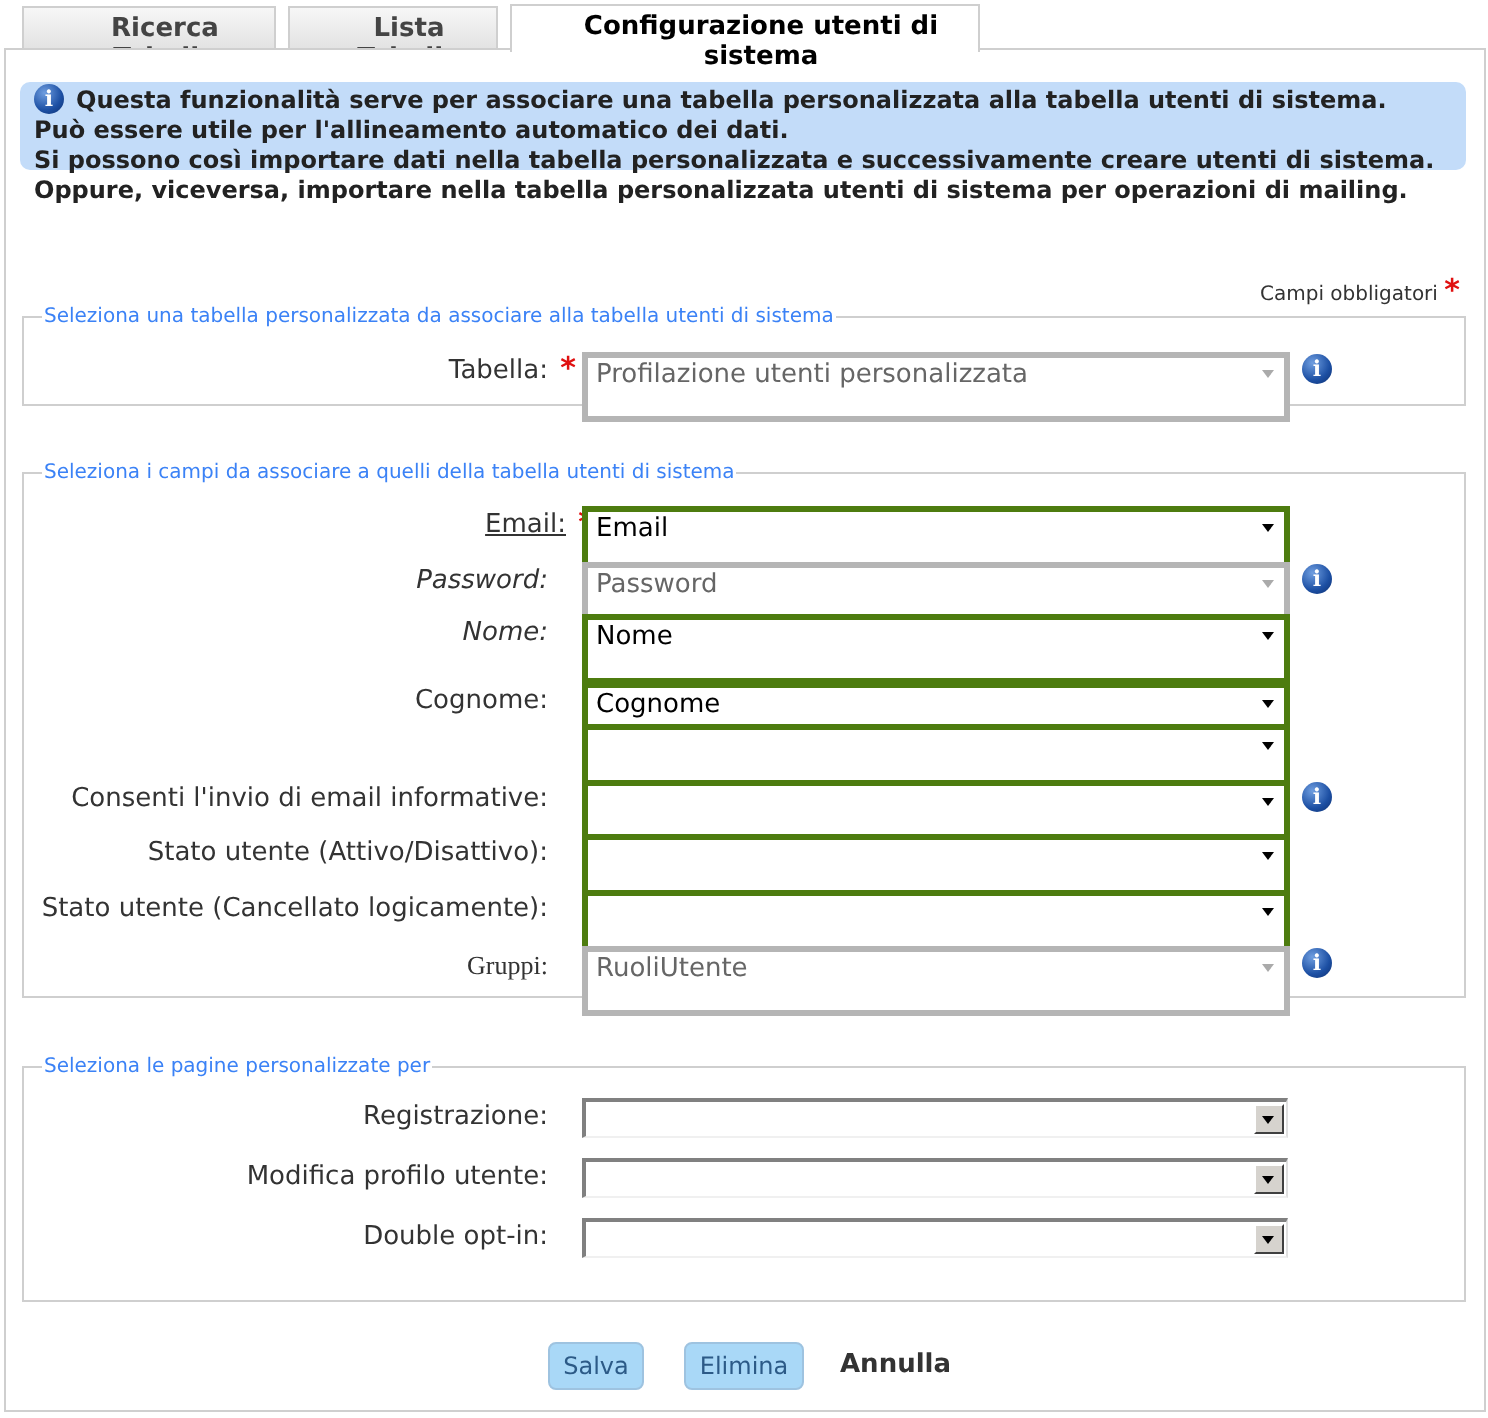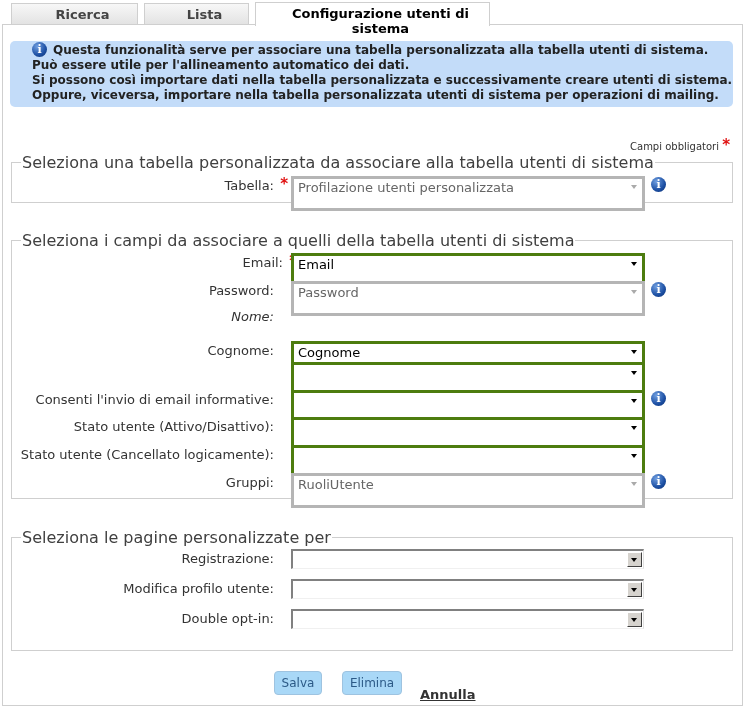--- a/index.html
+++ b/index.html
@@ -19,43 +19,43 @@
     }
     .tab.active {
       top: 2px; height: 24px; background: #fff; color: #000;
       z-index: 2;
     }
     .panel {
       position: absolute; left: 2px; top: 24px; width: 741px; height: 682px;
       border: 1px solid #cfcfcf; border-bottom: 1px solid #cfcfcf; background: #fff;
     }
     .info-box {
-      position: absolute; left: 10px; top: 41px; width: 723px; height: 66px;
+      position: absolute; left: 10px; top: 41px; width: 723px; height: 44px;
       background: #c3dcf9; border-radius: 5px;
       font-size: 12px; font-weight: bold; color: #222; line-height: 15px;
-      padding: 2px 0 0 22px;
+      padding: 2px 0 0 7px;
     }
     .info-box .line { white-space: nowrap; }
     .info-icon {
       display: inline-block; width: 15px; height: 15px; border-radius: 50%;
       background: radial-gradient(circle at 35% 30%, #6f9ee0, #1c4fa3 60%, #0e2f6e);
       color: #fff; font-family: "DejaVu Serif", serif; font-weight: bold;
       font-size: 11px; line-height: 15px; text-align: center; vertical-align: middle;
     }
     .info-box .info-icon { margin-right: 6px; margin-top: -2px; }
     .required-note {
       position: absolute; right: 14px; top: 136px; font-size: 10px; color: #333;
     }
     .star { color: #e01010; font-weight: bold; font-size: 15px; }
     fieldset {
       position: absolute; margin: 0; padding: 0;
       border: 1px solid #cfcfcf;
     }
     legend {
-      font-size: 16px; color: #404040; padding: 0 1px; margin-left: 9px;
+      font-size: 10px; color: #3b82f6; padding: 0 1px; margin-left: 9px;
     }
     .row { position: absolute; left: 0; width: 100%; height: 20px; }
     .lbl {
       position: absolute; right: 466px; top: 2px; text-align: right;
       white-space: nowrap; font-size: 13px; color: #333;
     }
     .lbl .star { position: absolute; right: -14px; top: -3px; }
     .sel {
       position: absolute; left: 280px; top: 0; width: 354px; height: 35px;
       border: 3px solid #4d7c0f; background: #fff; font-size: 13px;
@@ -84,22 +84,22 @@
       border-top: 4px solid #000;
     }
     .actions { position: absolute; left: 0; top: 671px; width: 744px; height: 24px; }
     .btn-blue {
       position: absolute; top: 0; height: 24px;
       background: #a9d8f7; border: 1px solid #9ec3e0; border-radius: 4px;
       font-weight: normal; font-size: 12px; color: #2c5a87; text-align: center;
       line-height: 22px;
     }
     .link {
-      position: absolute; top: 16px; font-weight: bold; font-size: 13px;
-      color: #333; text-decoration: underline;
+      position: absolute; top: 4px; font-weight: bold; font-size: 13px;
+      color: #333; 
     }
   </style>
 </head>
 <body>
 
 <div class="tabs">
   <div class="tab" style="left:11px;width:127px;">Ricerca Tabelle</div>
   <div class="tab" style="left:144px;width:105px;">Lista Tabelle</div>
   <div class="tab active" style="left:255px;width:235px;">Configurazione utenti di sistema</div>
 </div>
@@ -125,30 +125,31 @@
   <span class="lbl" style="right:470px;"><span>Tabella:</span><span class="star">*</span></span>
   <div class="sel disabled" style="left:291px;width:354px;"><span>Profilazione utenti personalizzata</span><span class="arrow"></span></div>
   <span class="info-icon" style="left:651px;">i</span>
 </div>
 
 <fieldset style="left:11px;top:231px;width:722px;height:268px;">
   <legend>Seleziona i campi da associare a quelli della tabella utenti di sistema</legend>
 </fieldset>
 
 <div class="row" style="top:253px;">
-  <span class="lbl" style="right:461px;"><span>Email:</span><span class="star">*</span></span>
+  <span class="lbl" style="right:461px;text-decoration:underline;"><span>Email:</span><span class="star">*</span></span>
   <div class="sel" style="left:291px;"><span>Email</span><span class="arrow"></span></div>
 </div>
 <div class="row" style="top:281px;">
-  <span class="lbl" style="right:470px;">Password:</span>
+  <span class="lbl" style="right:470px;font-style:italic;">Password:</span>
   <div class="sel disabled" style="left:291px;"><span>Password</span><span class="arrow"></span></div>
   <span class="info-icon" style="left:651px;">i</span>
 </div>
 <div class="row" style="top:307px;">
   <span class="lbl" style="right:470px;font-style:italic;">Nome:</span>
+  <div class="sel" style="left:291px;"><span>Nome</span><span class="arrow"></span></div>
 </div>
 <div class="row" style="top:341px;">
   <span class="lbl" style="right:470px;">Cognome:</span>
   <div class="sel" style="left:291px;"><span>Cognome</span><span class="arrow"></span></div>
 </div>
 <div class="row" style="top:362px;">
   <div class="sel" style="left:291px;"><span></span><span class="arrow"></span></div>
 </div>
 <div class="row" style="top:390px;">
   <span class="lbl" style="right:470px;">Consenti l'invio di email informative:</span>
@@ -157,21 +158,21 @@
 </div>
 <div class="row" style="top:417px;">
   <span class="lbl" style="right:470px;">Stato utente (Attivo/Disattivo):</span>
   <div class="sel" style="left:291px;"><span></span><span class="arrow"></span></div>
 </div>
 <div class="row" style="top:445px;">
   <span class="lbl" style="right:470px;">Stato utente (Cancellato logicamente):</span>
   <div class="sel" style="left:291px;"><span></span><span class="arrow"></span></div>
 </div>
 <div class="row" style="top:473px;">
-  <span class="lbl" style="right:470px;">Gruppi:</span>
+  <span class="lbl" style="right:470px;font-family:Liberation Serif, serif;">Gruppi:</span>
   <div class="sel disabled" style="left:291px;"><span>RuoliUtente</span><span class="arrow"></span></div>
   <span class="info-icon" style="left:651px;">i</span>
 </div>
 
 <fieldset style="left:11px;top:528px;width:722px;height:123px;">
   <legend>Seleziona le pagine personalizzate per</legend>
 </fieldset>
 <div class="row" style="top:549px;">
   <span class="lbl" style="right:470px;">Registrazione:</span>
   <div class="sel classic" style="left:291px;width:353px;"><span></span><span class="btn"></span></div>

